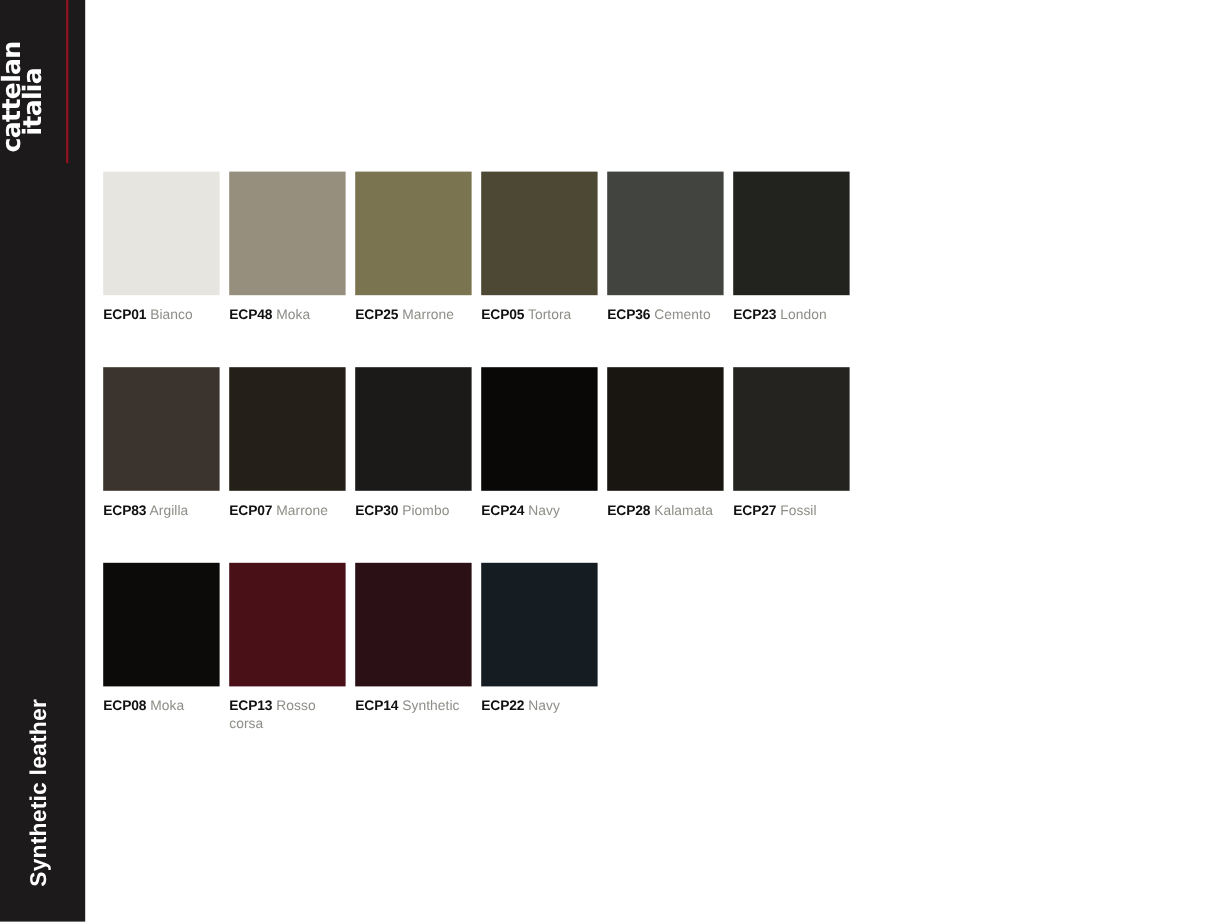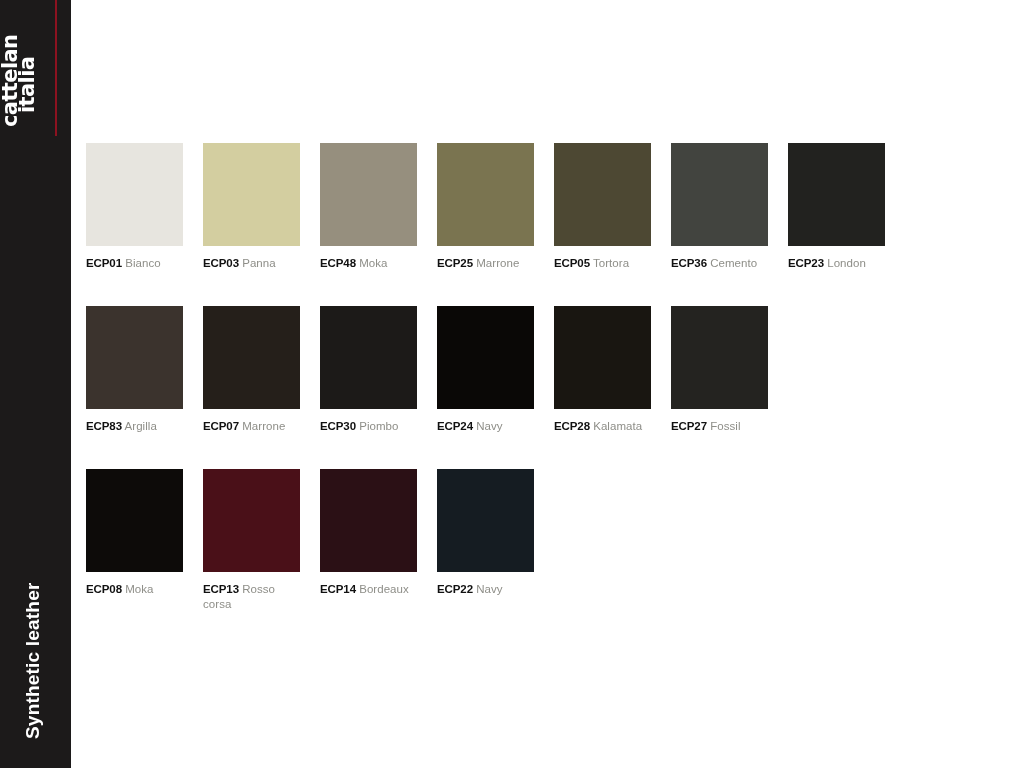--- a/index.html
+++ b/index.html
@@ -89,21 +89,21 @@
     left: 86px;
     top: 143px;
     width: 920px;
   }
   .row {
     display: flex;
     margin-bottom: 35px;
   }
   .cell {
     width: 97px;
-    margin-right: 20px;
+    margin-right: 8px;
   }
   .cell:last-child { margin-right: 0; }
   .swatch {
     width: 97px;
     height: 103px;
     display: block;
   }
   .caption {
     margin-top: 10px;
     font-size: 11.5px;
@@ -138,27 +138,20 @@
 
     <div class="row">
       <div class="cell">
         <span class="swatch" style="background:#e7e5df"></span>
         <div class="caption">
           <span class="code">ECP01</span>
           <span class="name">Bianco</span>
         </div>
       </div>
       <div class="cell">
-        <span class="swatch" style="background:#d3cea0"></span>
-        <div class="caption">
-          <span class="code">ECP03</span>
-          <span class="name">Panna</span>
-        </div>
-      </div>
-      <div class="cell">
         <span class="swatch" style="background:#968f7e"></span>
         <div class="caption">
           <span class="code">ECP48</span>
           <span class="name">Moka</span>
         </div>
       </div>
       <div class="cell">
         <span class="swatch" style="background:#7a7450"></span>
         <div class="caption">
           <span class="code">ECP25</span>
@@ -245,21 +238,21 @@
         <span class="swatch" style="background:#4a1018"></span>
         <div class="caption">
           <span class="code">ECP13</span>
           <span class="name">Rosso corsa</span>
         </div>
       </div>
       <div class="cell">
         <span class="swatch" style="background:#2b1015"></span>
         <div class="caption">
           <span class="code">ECP14</span>
-          <span class="name">Bordeaux</span>
+          <span class="name">Synthetic</span>
         </div>
       </div>
       <div class="cell">
         <span class="swatch" style="background:#151c22"></span>
         <div class="caption">
           <span class="code">ECP22</span>
           <span class="name">Navy</span>
         </div>
       </div>
     </div>

